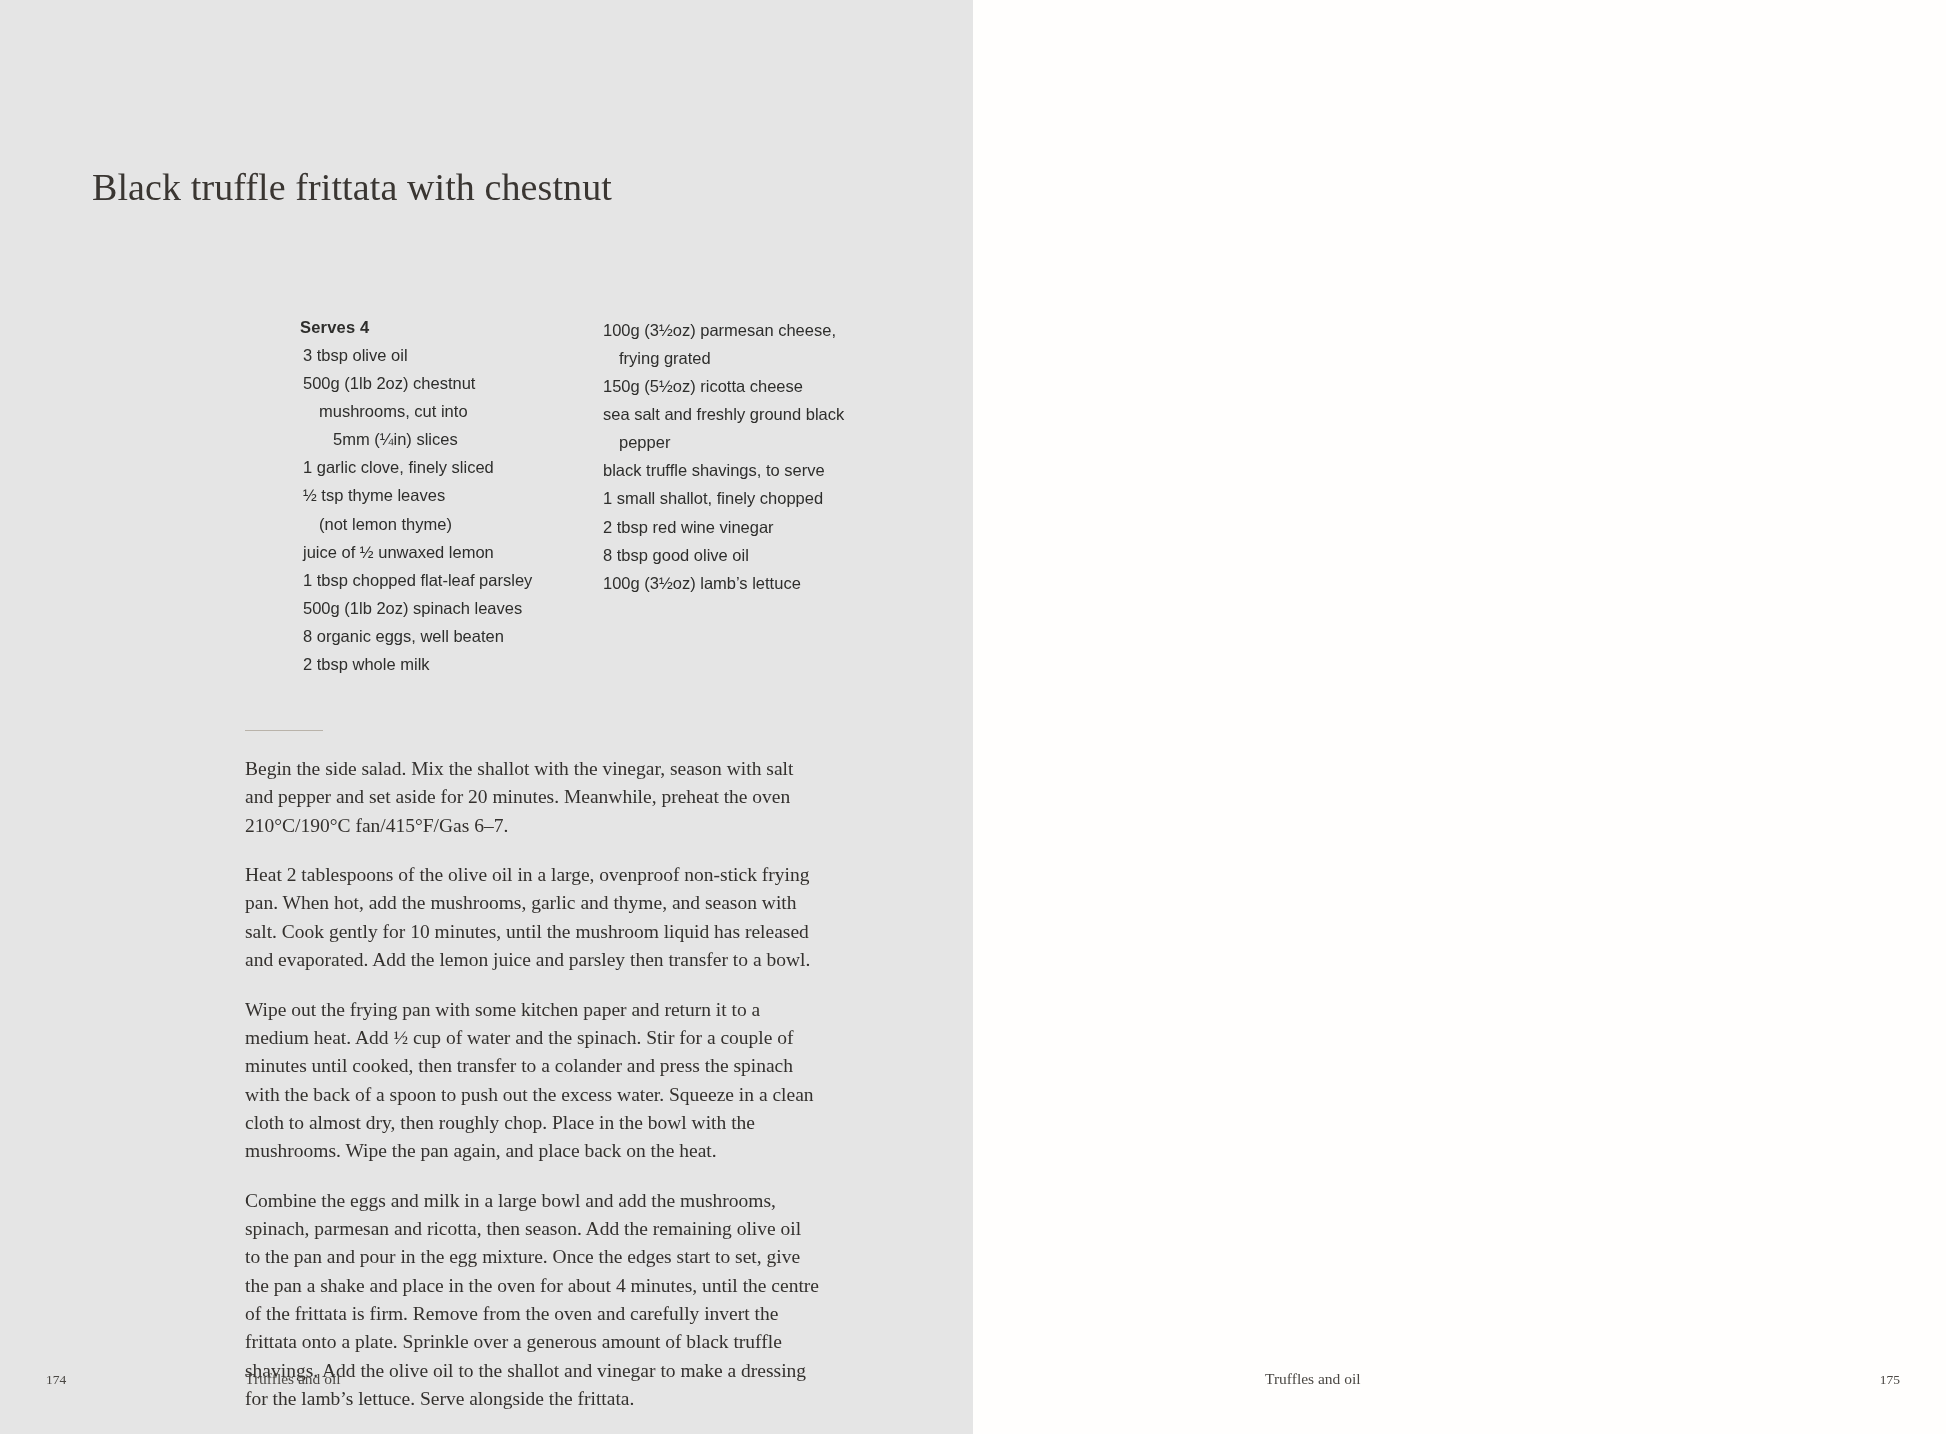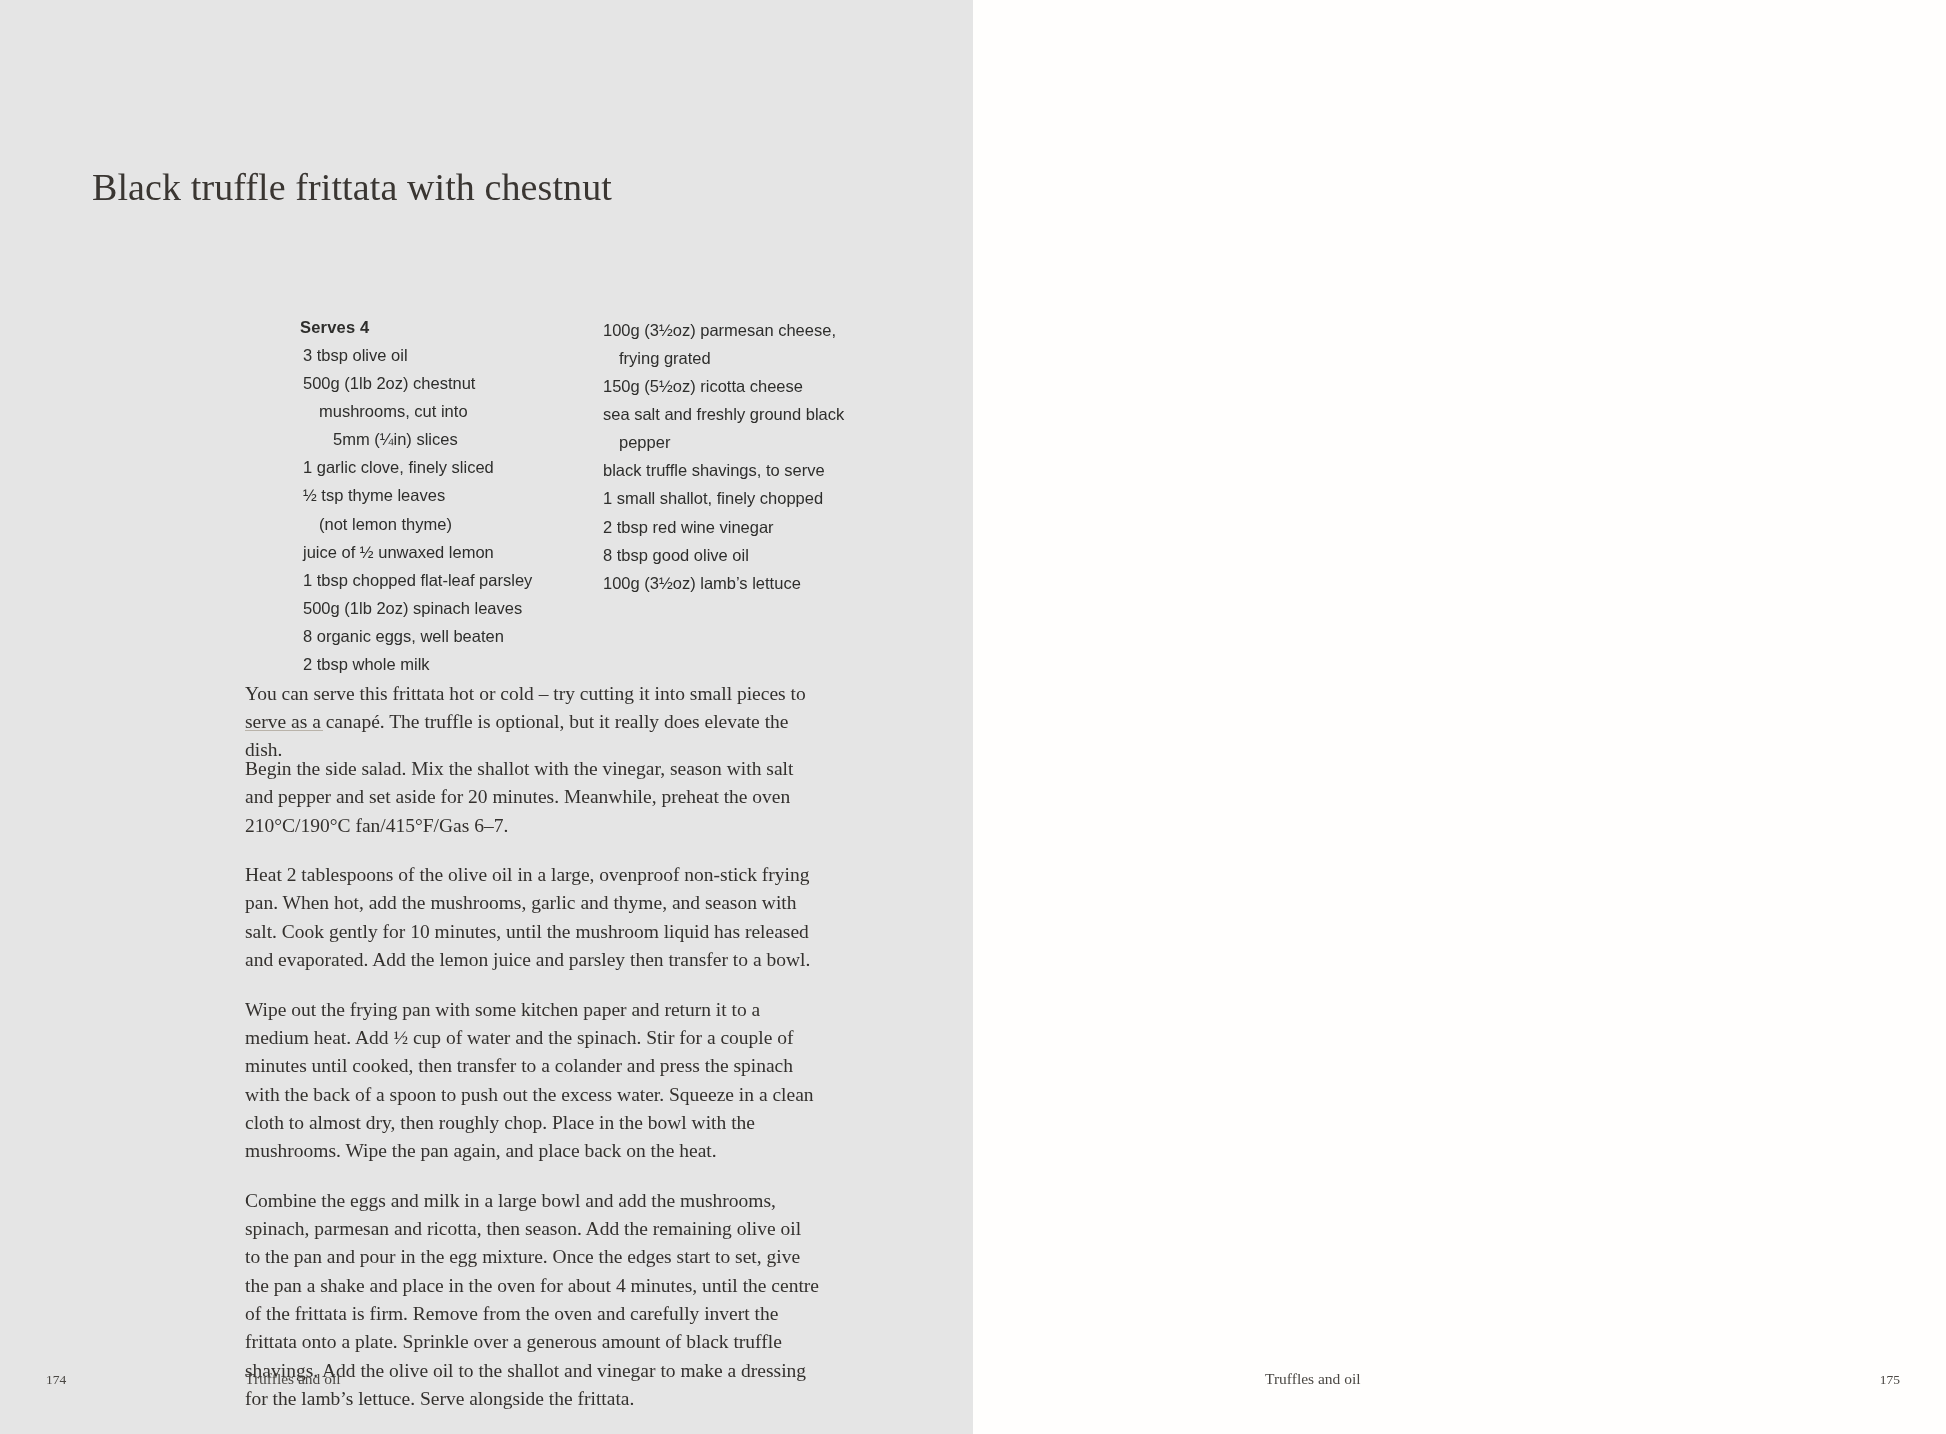--- a/index.html
+++ b/index.html
@@ -165,21 +165,20 @@
         <div class="ing-item">black truffle shavings, to serve</div>
 
 
         <div class="ing-item">1 small shallot, finely chopped</div>
         <div class="ing-item">2 tbsp red wine vinegar</div>
         <div class="ing-item">8 tbsp good olive oil</div>
         <div class="ing-item">100g (3½oz) lamb’s lettuce</div>
       </div>
     </div>
 
-    <p class="intro-note">You can serve this frittata hot or cold – try cutting it into small pieces to serve as a canapé. The truffle is optional, but it really does elevate the dish.</p>
 
     <div class="rule"></div>
 
     <div class="method">
       <p>Begin the side salad. Mix the shallot with the vinegar, season with salt and pepper and set aside for 20 minutes. Meanwhile, preheat the oven 210°C/190°C fan/415°F/Gas 6–7.</p>
       <p>Heat 2 tablespoons of the olive oil in a large, ovenproof non-stick frying pan. When hot, add the mushrooms, garlic and thyme, and season with salt. Cook gently for 10 minutes, until the mushroom liquid has released and evaporated. Add the lemon juice and parsley then transfer to a bowl.</p>
       <p>Wipe out the frying pan with some kitchen paper and return it to a medium heat. Add ½ cup of water and the spinach. Stir for a couple of minutes until cooked, then transfer to a colander and press the spinach with the back of a spoon to push out the excess water. Squeeze in a clean cloth to almost dry, then roughly chop. Place in the bowl with the mushrooms. Wipe the pan again, and place back on the heat.</p>
       <p>Combine the eggs and milk in a large bowl and add the mushrooms, spinach, parmesan and ricotta, then season. Add the remaining olive oil to the pan and pour in the egg mixture. Once the edges start to set, give the pan a shake and place in the oven for about 4 minutes, until the centre of the frittata is firm. Remove from the oven and carefully invert the frittata onto a plate. Sprinkle over a generous amount of black truffle shavings. Add the olive oil to the shallot and vinegar to make a dressing for the lamb’s lettuce. Serve alongside the frittata.</p>
     </div>
 

